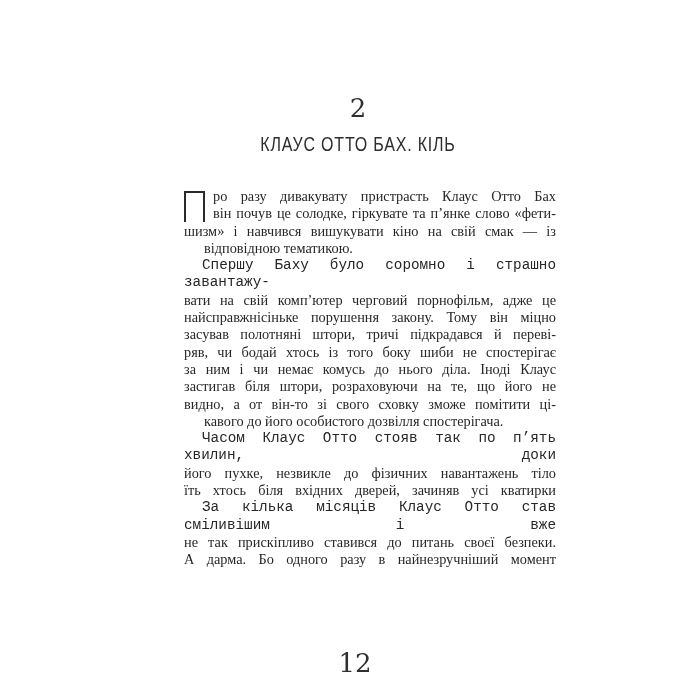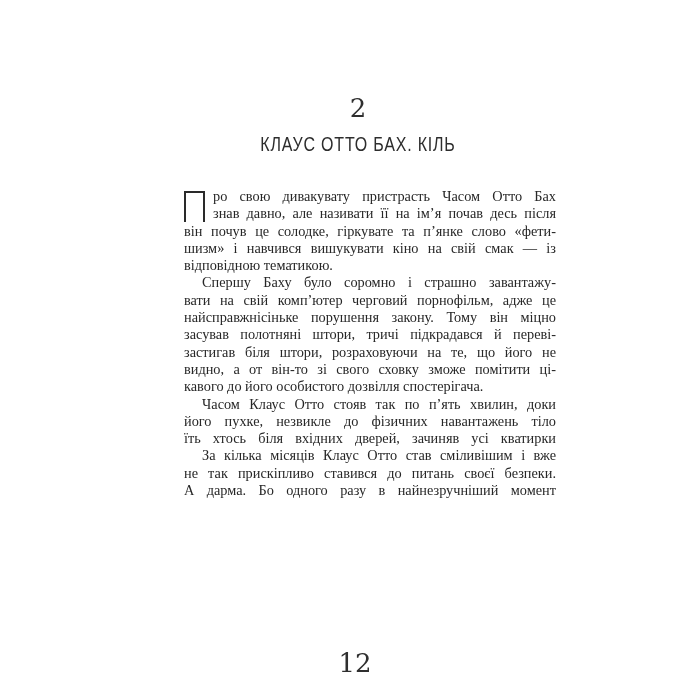--- a/index.html
+++ b/index.html
@@ -55,23 +55,25 @@
     line-height: 17.3px;
     color: #272727;
   }
   .para { margin: 0; }
   .line {
     text-align: justify;
     text-align-last: justify;
   }
   .line.last {
     text-align-last: left;
+    margin-left: 20px;
   }
   .line.indent {
     text-indent: 18px;
+    font-family: Liberation Mono, monospace;
   }
   .dropcap {
     float: left;
     box-sizing: border-box;
     width: 21px;
     height: 31px;
     border: 2.5px solid #2a2a2a;
     border-bottom: none;
     margin: 3px 8px 0 0;
     color: transparent;
@@ -97,31 +99,32 @@
 <div class="page">
 
   <div class="heading-wrap">
     <span class="chapter-number">2</span>
     <span class="chapter-title">КЛАУС ОТТО БАХ. КІЛЬ</span>
   </div>
 
   <div class="body-text">
       <div class="para">
         <span class="dropcap">П</span>
-        <div class="line">ро свою дивакувату пристрасть Часом Отто Бах</div>
-        <div class="line">знав давно, але називати її на ім’я почав десь після</div>
+        <div class="line">ро разу дивакувату пристрасть Клаус Отто Бах</div>
         <div class="line">він почув це солодке, гіркувате та п’янке слово «фети-</div>
         <div class="line">шизм» і навчився вишукувати кіно на свій смак — із</div>
         <div class="line last">відповідною тематикою.</div>
       </div>
       <div class="para">
         <div class="line indent">Спершу Баху було соромно і страшно завантажу-</div>
         <div class="line">вати на свій комп’ютер черговий порнофільм, адже це</div>
         <div class="line">найсправжнісіньке порушення закону. Тому він міцно</div>
         <div class="line">засував полотняні штори, тричі підкрадався й переві-</div>
+        <div class="line">ряв, чи бодай хтось із того боку шиби не спостерігає</div>
+        <div class="line">за ним і чи немає комусь до нього діла. Іноді Клаус</div>
         <div class="line">застигав біля штори, розраховуючи на те, що його не</div>
         <div class="line">видно, а от він-то зі свого сховку зможе помітити ці-</div>
         <div class="line last">кавого до його особистого дозвілля спостерігача.</div>
       </div>
       <div class="para">
         <div class="line indent">Часом Клаус Отто стояв так по п’ять хвилин, доки</div>
         <div class="line">його пухке, незвикле до фізичних навантажень тіло</div>
         <div class="line">їть хтось біля вхідних дверей, зачиняв усі кватирки</div>
       </div>
       <div class="para">

